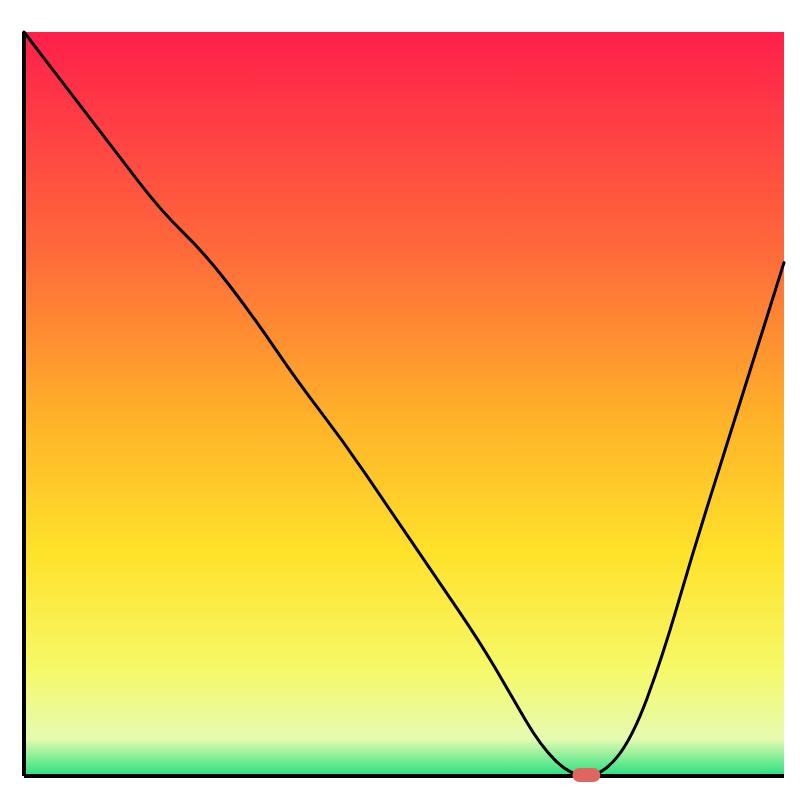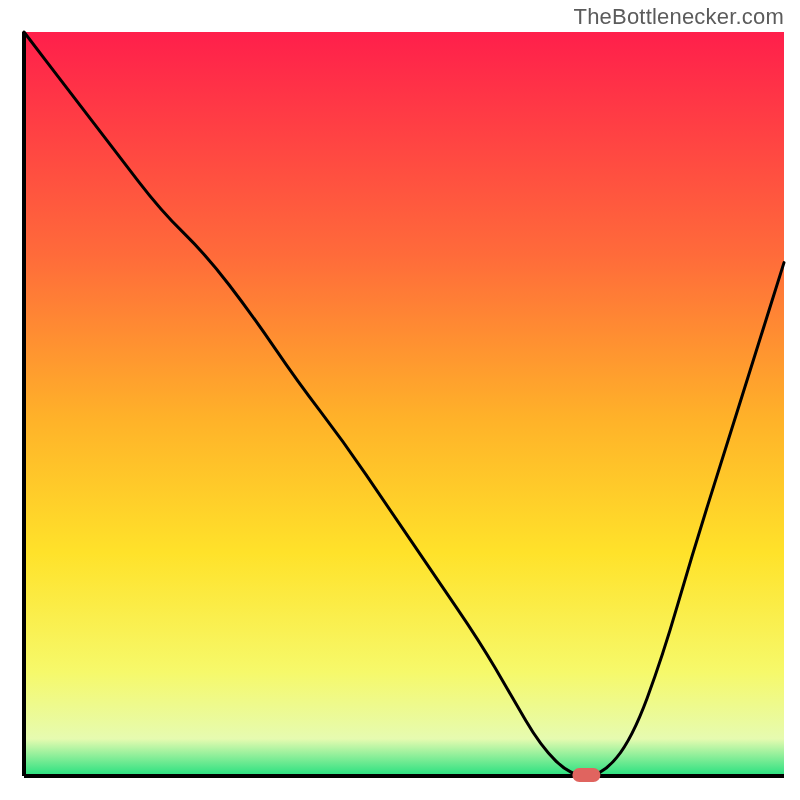--- a/index.html
+++ b/index.html
@@ -50,14 +50,13 @@
   <rect id="plot-bg" x="24" y="32" width="760" height="744" fill="url(#bg-grad)"></rect>
 
   <line id="axis-y" x1="24" y1="32" x2="24" y2="776" stroke="#000000" stroke-width="4"></line>
   <line id="axis-x" x1="24" y1="776" x2="784" y2="776" stroke="#000000" stroke-width="4"></line>
 
   <path id="curve-path" d="M 24.0 32.0 Q 24.0 32.0 46.8 61.8 Q 69.6 91.5 92.4 121.3 Q 115.2 151.0 138.0 180.8 Q 160.8 210.6 183.6 232.9 Q 206.4 255.2 229.2 285.0 Q 252.0 314.7 274.8 348.2 Q 297.6 381.7 320.4 411.4 Q 343.2 441.2 366.0 474.7 Q 388.8 508.2 411.6 541.6 Q 434.4 575.1 457.2 608.6 Q 480.0 642.1 495.2 668.1 Q 510.4 694.2 525.6 720.2 Q 540.8 746.2 556.0 761.1 Q 571.2 776.0 586.4 776.0 Q 601.6 776.0 616.8 757.4 Q 632.0 738.8 647.2 697.9 Q 662.4 657.0 677.6 604.9 Q 692.8 552.8 708.0 504.4 Q 723.2 456.1 738.4 407.7 Q 753.6 359.4 768.8 311.0 T 784.0 262.6" fill="none" stroke="#000000" stroke-width="3" stroke-linejoin="round" stroke-linecap="round"></path>
 
   <rect id="marker" x="572.4" y="768.0" width="28" height="14" rx="7" ry="7" fill="#e0645f"></rect>
 </svg>
 
-<div class="watermark">TheBottlenecker.com</div>
 </div>
 
 </body></html>

